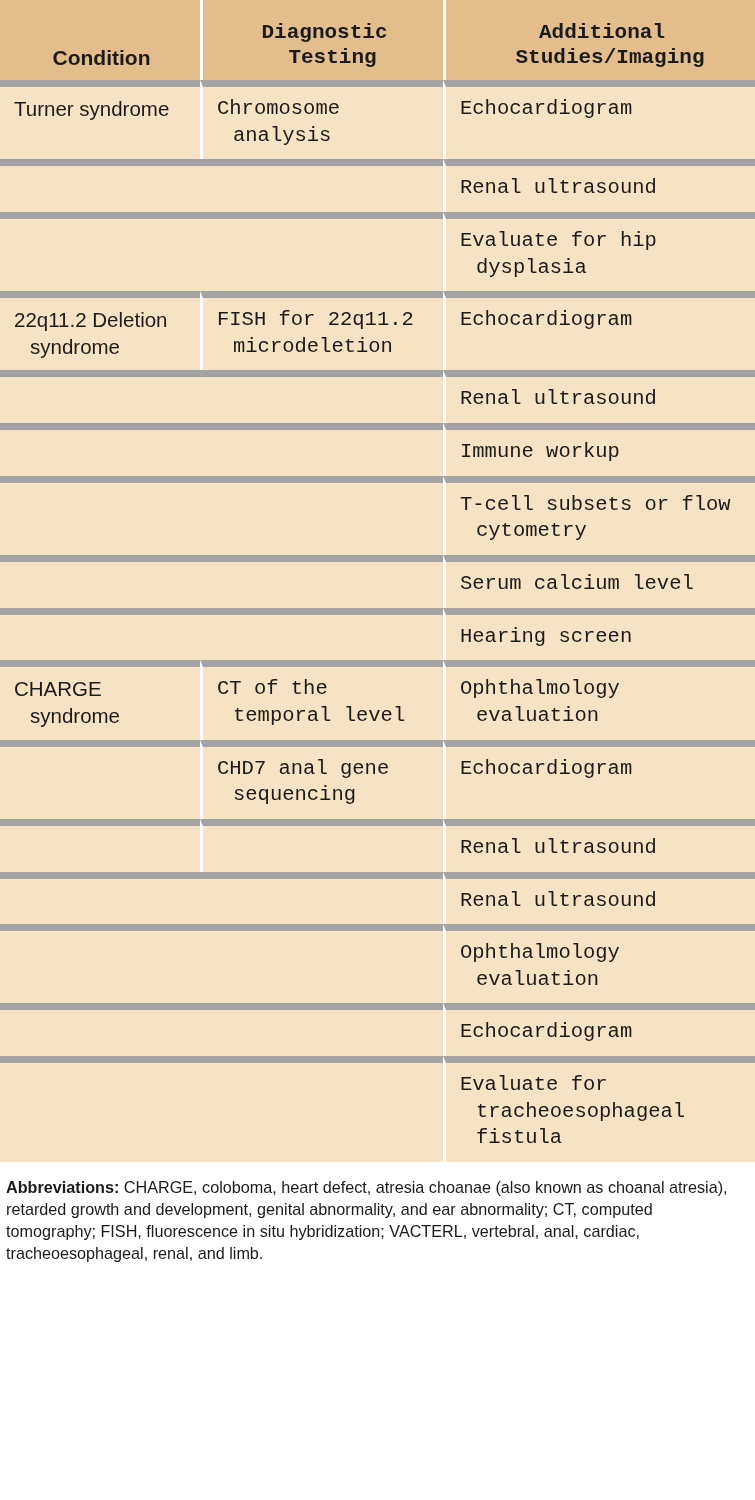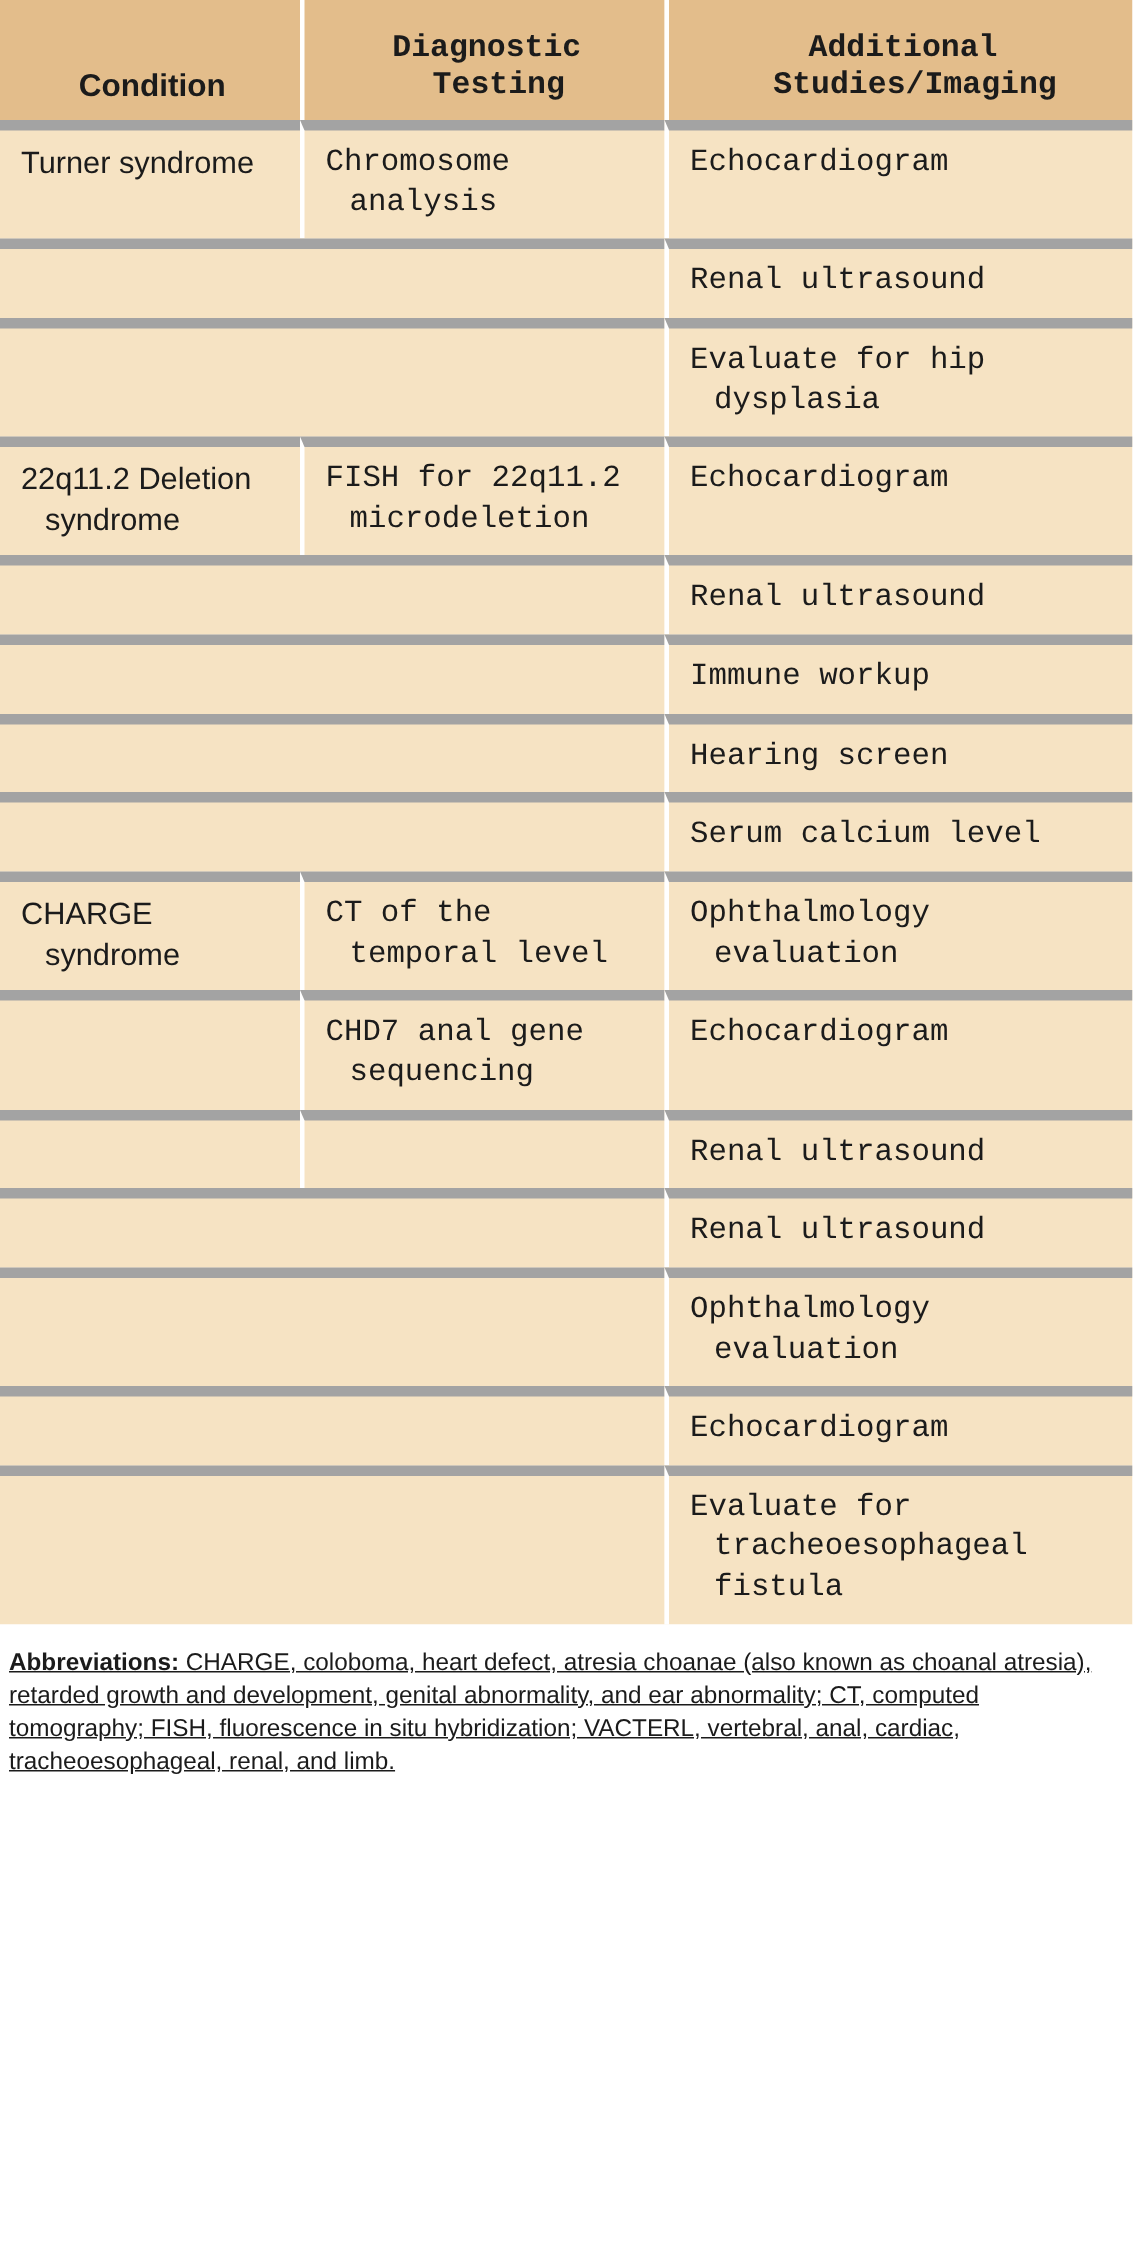--- a/index.html
+++ b/index.html
@@ -53,21 +53,20 @@
   td.empty{font-size:0;line-height:0;}
 
   .footnote{
     width:755px;
     box-sizing:border-box;
     padding:14px 10px 10px 6px;
     font-size:16.2px;
     line-height:1.36;
     color:#1b1b1b;
     background:#ffffff;
-    text-decoration:underline;
   }
   .footnote b{font-weight:bold;}
 </style>
 </head>
 <body>
 
 <div class="table-wrap">
   <table class="dx">
     <colgroup>
       <col class="c1">
@@ -132,27 +131,33 @@
         </tr>
         <tr>
           <td class="empty hr-t" colspan="2"></td>
           <td class="vr-l hr-t">
             <span class="cell">Immune workup</span>
           </td>
         </tr>
         <tr>
           <td class="empty hr-t" colspan="2"></td>
           <td class="vr-l hr-t">
+            <span class="cell">T-cell subsets or flow cytometry</span>
+          </td>
+        </tr>
+        <tr>
+          <td class="empty hr-t" colspan="2"></td>
+          <td class="vr-l hr-t">
+            <span class="cell">Serum calcium level</span>
+          </td>
+        </tr>
+        <tr>
+          <td class="empty hr-t" colspan="2"></td>
+          <td class="vr-l hr-t">
             <span class="cell">Hearing screen</span>
-          </td>
-        </tr>
-        <tr>
-          <td class="empty hr-t" colspan="2"></td>
-          <td class="vr-l hr-t">
-            <span class="cell">Serum calcium level</span>
           </td>
         </tr>
         <tr>
           <td class=" hr-t">
             <span class="cell">CHARGE syndrome</span>
           </td>
           <td class="vr-l hr-t">
             <span class="cell">CT of the temporal level</span>
           </td>
           <td class="vr-l hr-t">

